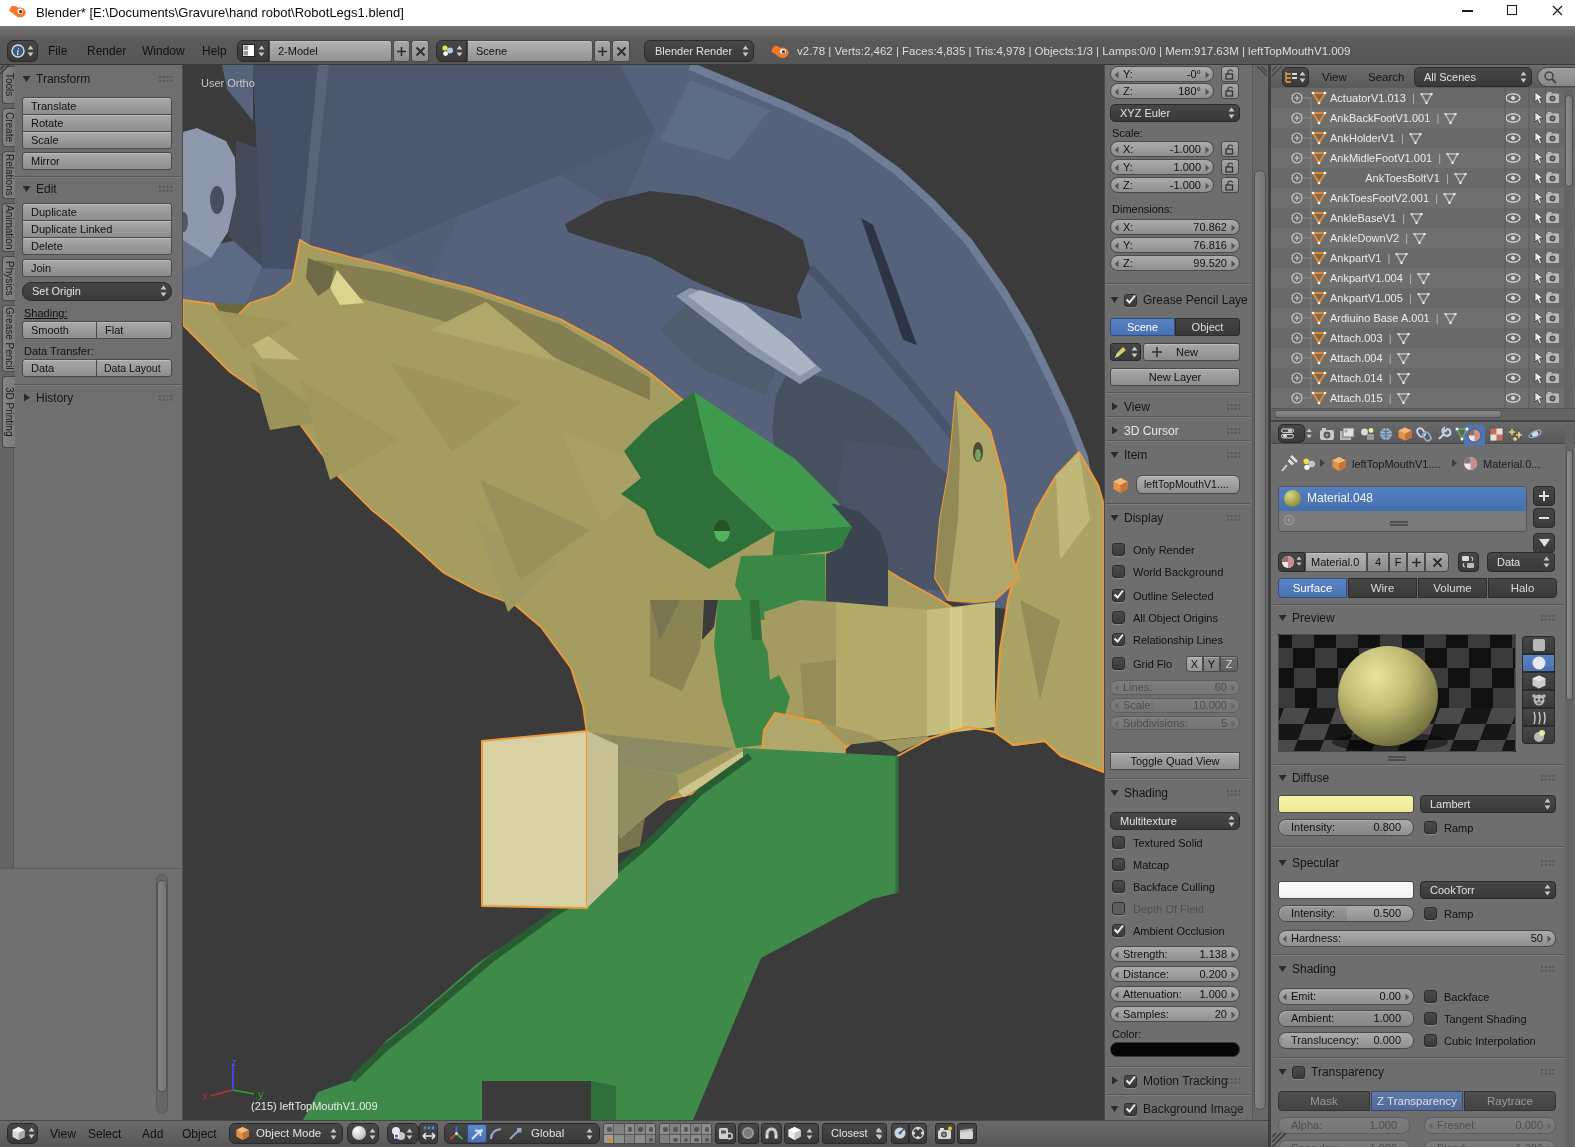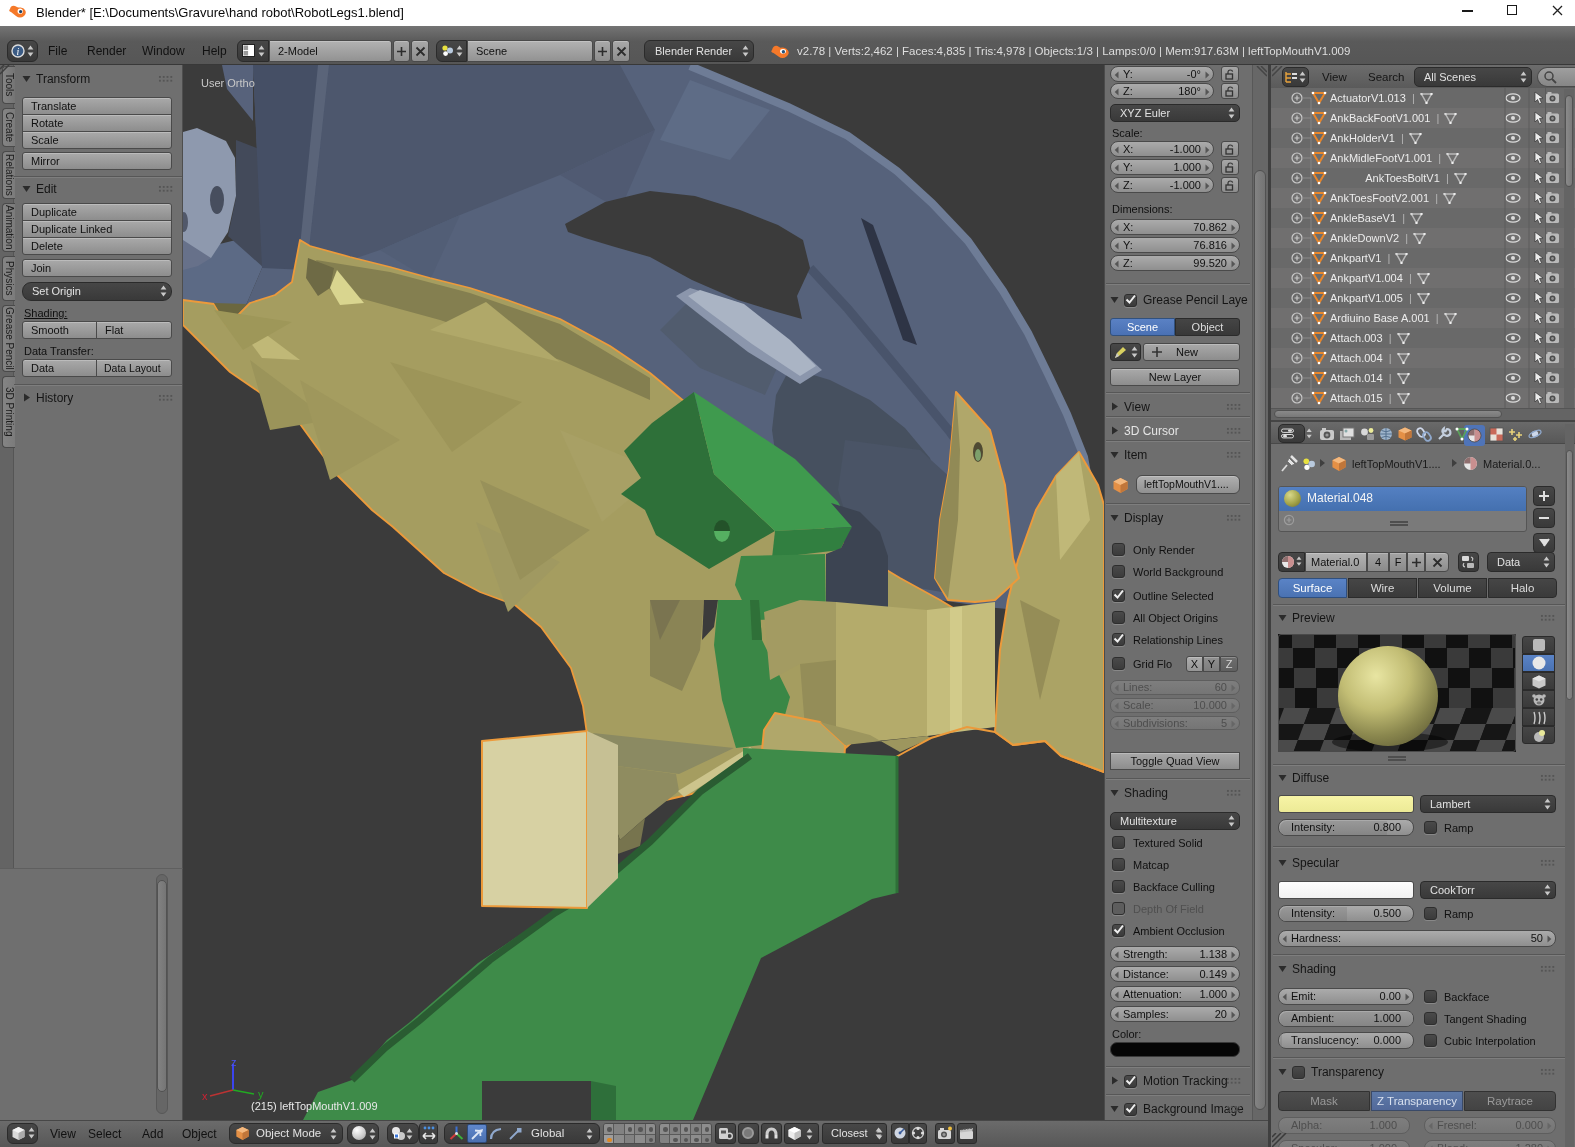--- a/index.html
+++ b/index.html
@@ -473,21 +473,21 @@
     <div style="position:absolute;right:12px;top:0;line-height:14px;">1.138</div>
   </div>
 <div style="position:absolute;left:1110px;top:966px;width:130px;height:16px;background:linear-gradient(180deg,#ababab,#8f8f8f);border:1px solid #4a4a4a;border-radius:8px;box-sizing:border-box;font-size:11px;color:#111;overflow:hidden;">
     <svg style="position:absolute;left:3px;top:4px" width="5" height="8" viewBox="0 0 5 8">
       <path d="M4.5 0.5 V7.5 L0.7 4 Z" fill="#555"></path>
     </svg>
     <svg style="position:absolute;right:3px;top:4px" width="5" height="8" viewBox="0 0 5 8">
       <path d="M0.5 0.5 V7.5 L4.3 4 Z" fill="#555"></path>
     </svg>
     <div style="position:absolute;left:12px;top:0;line-height:14px;">Distance:</div>
-    <div style="position:absolute;right:12px;top:0;line-height:14px;">0.149</div>
+    <div style="position:absolute;right:12px;top:0;line-height:14px;">0.200</div>
   </div>
 <div style="position:absolute;left:1110px;top:986px;width:130px;height:16px;background:linear-gradient(180deg,#ababab,#8f8f8f);border:1px solid #4a4a4a;border-radius:8px;box-sizing:border-box;font-size:11px;color:#111;overflow:hidden;">
     <svg style="position:absolute;left:3px;top:4px" width="5" height="8" viewBox="0 0 5 8">
       <path d="M4.5 0.5 V7.5 L0.7 4 Z" fill="#555"></path>
     </svg>
     <svg style="position:absolute;right:3px;top:4px" width="5" height="8" viewBox="0 0 5 8">
       <path d="M0.5 0.5 V7.5 L4.3 4 Z" fill="#555"></path>
     </svg>
     <div style="position:absolute;left:12px;top:0;line-height:14px;">Attenuation:</div>
     <div style="position:absolute;right:12px;top:0;line-height:14px;">1.000</div>

